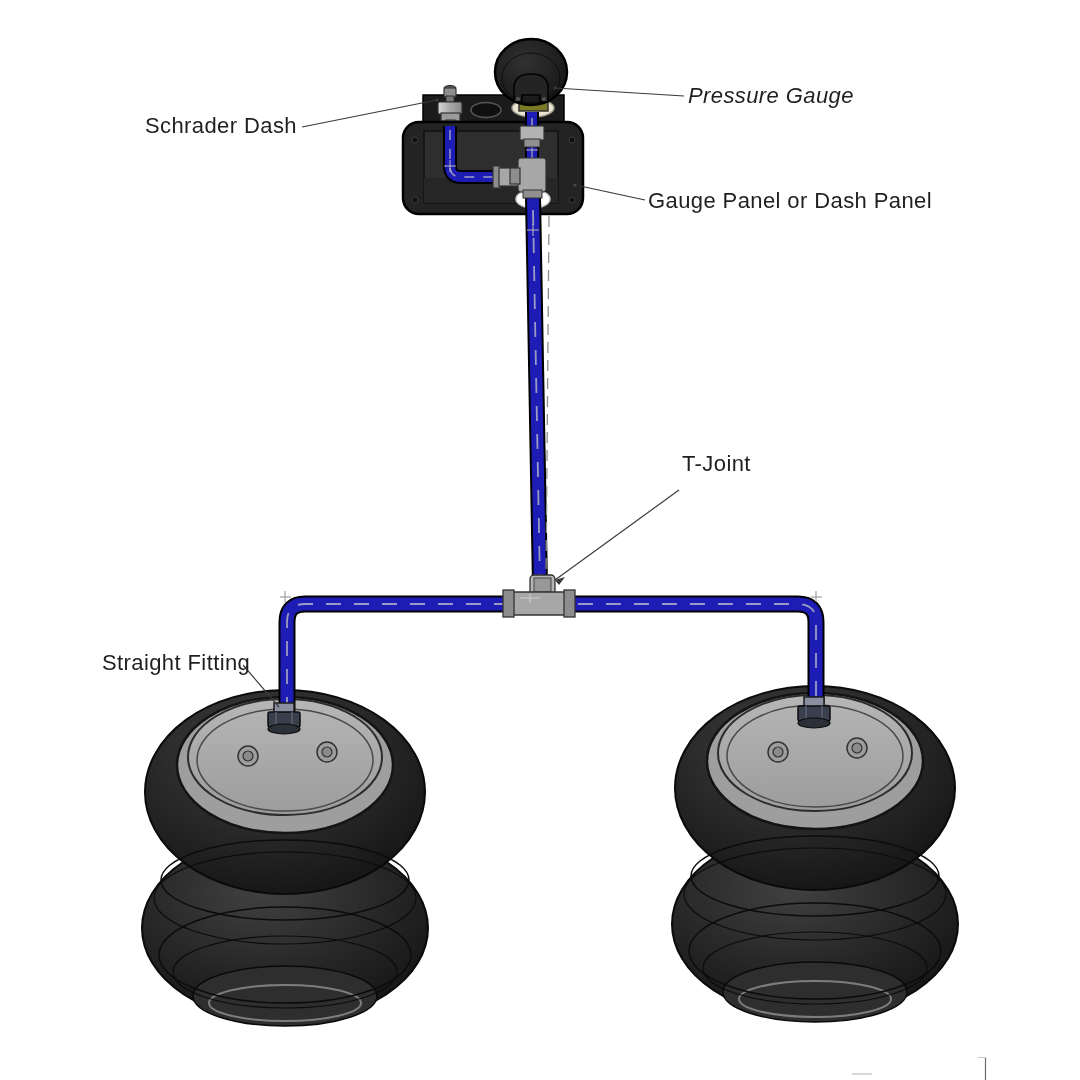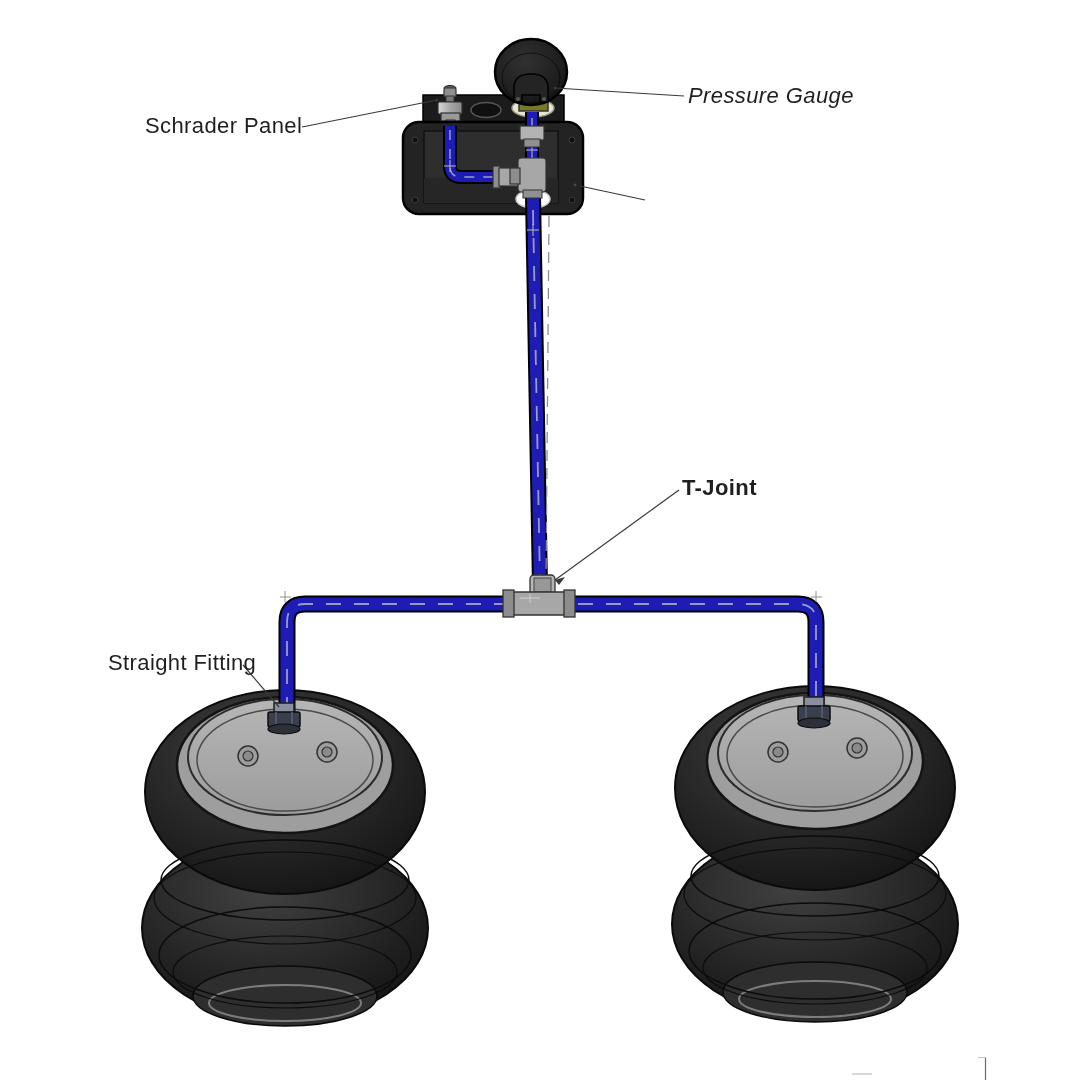--- a/index.html
+++ b/index.html
@@ -214,21 +214,22 @@
     <path d="M 243,665 L 279,707"></path>
   </g>
 
   <g>
     <path d="M 985.5,1058 V 1080" stroke="#6a6a6a" stroke-width="1.2"></path>
     <path d="M 978,1057.5 H 986" stroke="#c4c4c4" stroke-width="1"></path>
     <path d="M 852,1074 H 872" stroke="#d8d8d8" stroke-width="2"></path>
   </g>
 </svg>
 
-  <div class="callout" style="left:145px;top:114px;">Schrader Panel</div>
+  <div class="callout" style="left:145px;top:114px;">Schrader Dash</div>
 
   <div class="callout" style="left:688px;top:84px;font-style:italic;">Pressure Gauge</div>
 
-
-  <div class="callout" style="left:682px;top:476px;font-weight:bold;">T-Joint</div>
-
-  <div class="callout" style="left:108px;top:651px;text-align:center;">Straight Fitting</div>
+  <div class="callout" style="left:648px;top:189px;">Gauge Panel or Dash Panel</div>
+
+  <div class="callout" style="left:682px;top:452px;">T-Joint</div>
+
+  <div class="callout" style="left:102px;top:651px;text-align:center;">Straight Fitting</div>
 </div>
 
 </body></html>

